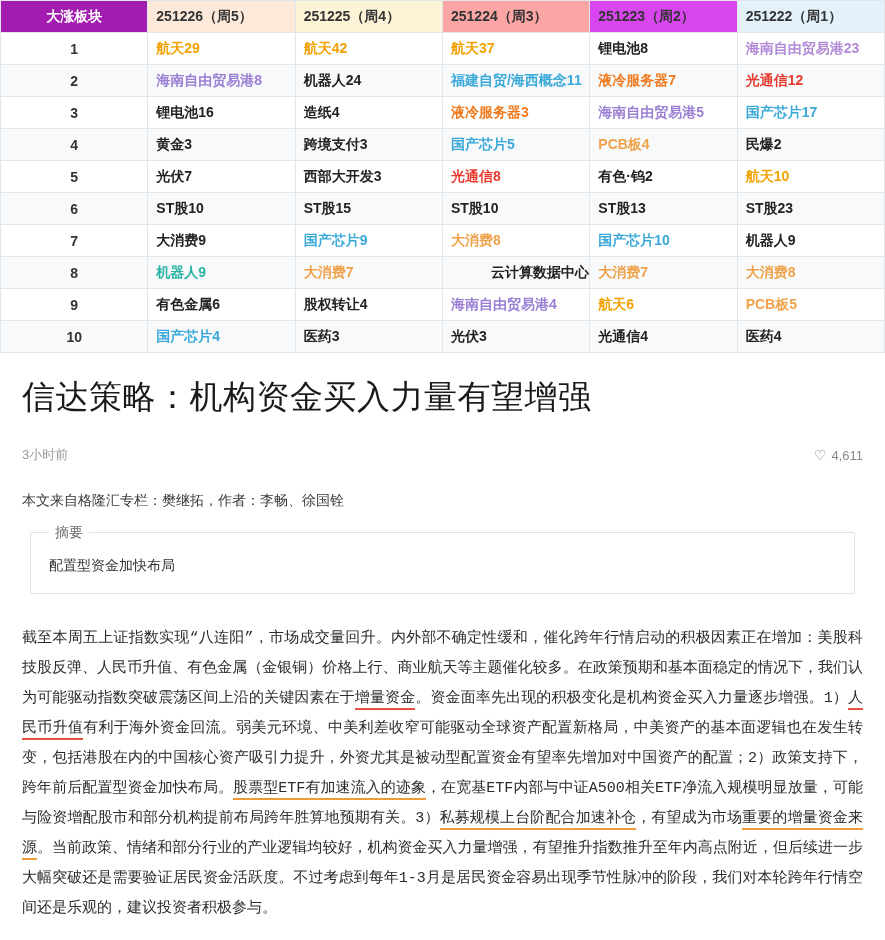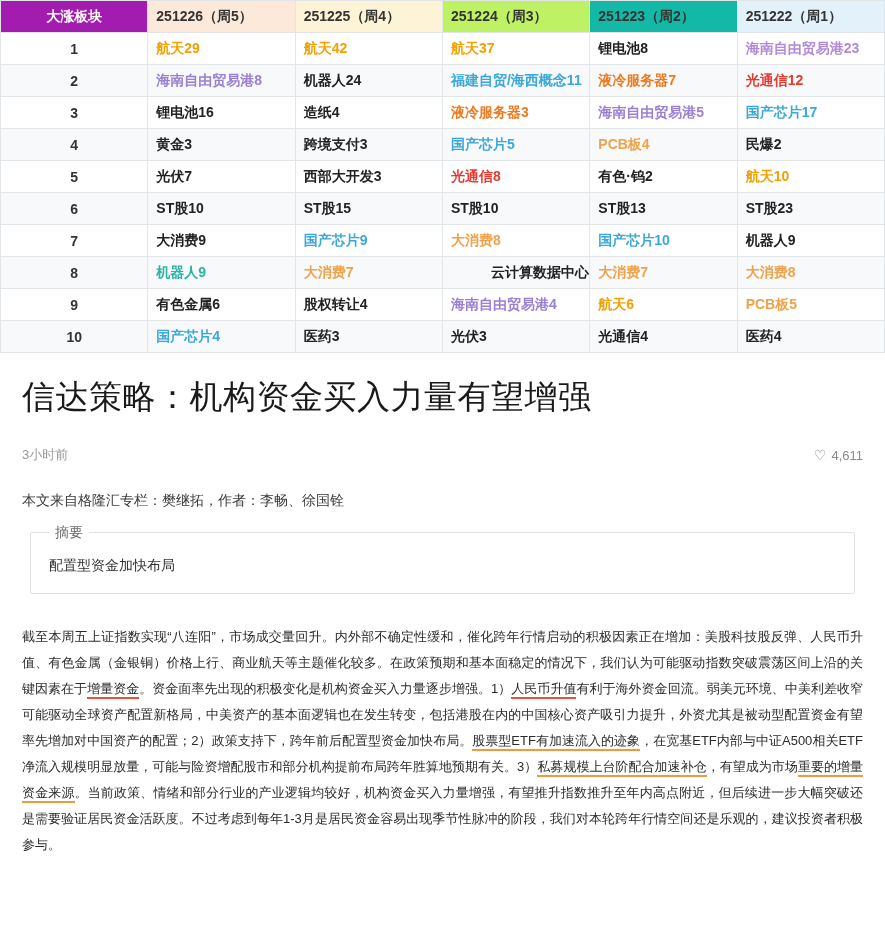--- a/index.html
+++ b/index.html
@@ -39,22 +39,22 @@
     text-align: left;
     color: #333;
   }
   .rank-table thead th.corner {
     background: #a21caf;
     color: #ffffff;
     text-align: center;
   }
   .rank-table thead th.c0 { background: #fde9d9; }
   .rank-table thead th.c1 { background: #fdf3d6; }
-  .rank-table thead th.c2 { background: #bef264; }
-  .rank-table thead th.c3 { background: #14b8a6; }
+  .rank-table thead th.c2 { background: #fca5a5; }
+  .rank-table thead th.c3 { background: #d946ef; }
   .rank-table thead th.c4 { background: #e3f1fb; }
   .rank-table tbody td.idx {
     text-align: center;
     font-weight: bold;
     color: #333;
     background: #ffffff;
     width: 84px;
   }
   .rank-table tbody td {
     font-weight: bold;
@@ -109,25 +109,26 @@
     padding: 0 6px;
     font-size: 14px;
     color: #6b6b6b;
   }
   .summary-text {
     font-size: 14px;
     color: #333;
     margin-top: 8px;
   }
   .body-text {
-    font-size: 13px;
+    font-size: 15px;
     line-height: 2.0;
     color: #2b2b2b;
     text-align: justify;
     margin: 0 0 10px 0;
+    font-family: Liberation Mono, monospace;
   }
   .u-red { border-bottom: 2px solid #e8533f; padding-bottom: 1px; }
   .u-orange { border-bottom: 2px solid #f09a3e; padding-bottom: 1px; }
   .like-icon { font-size: 14px; }
 </style>
 </head>
 <body>
 
 <div class="page">
 

